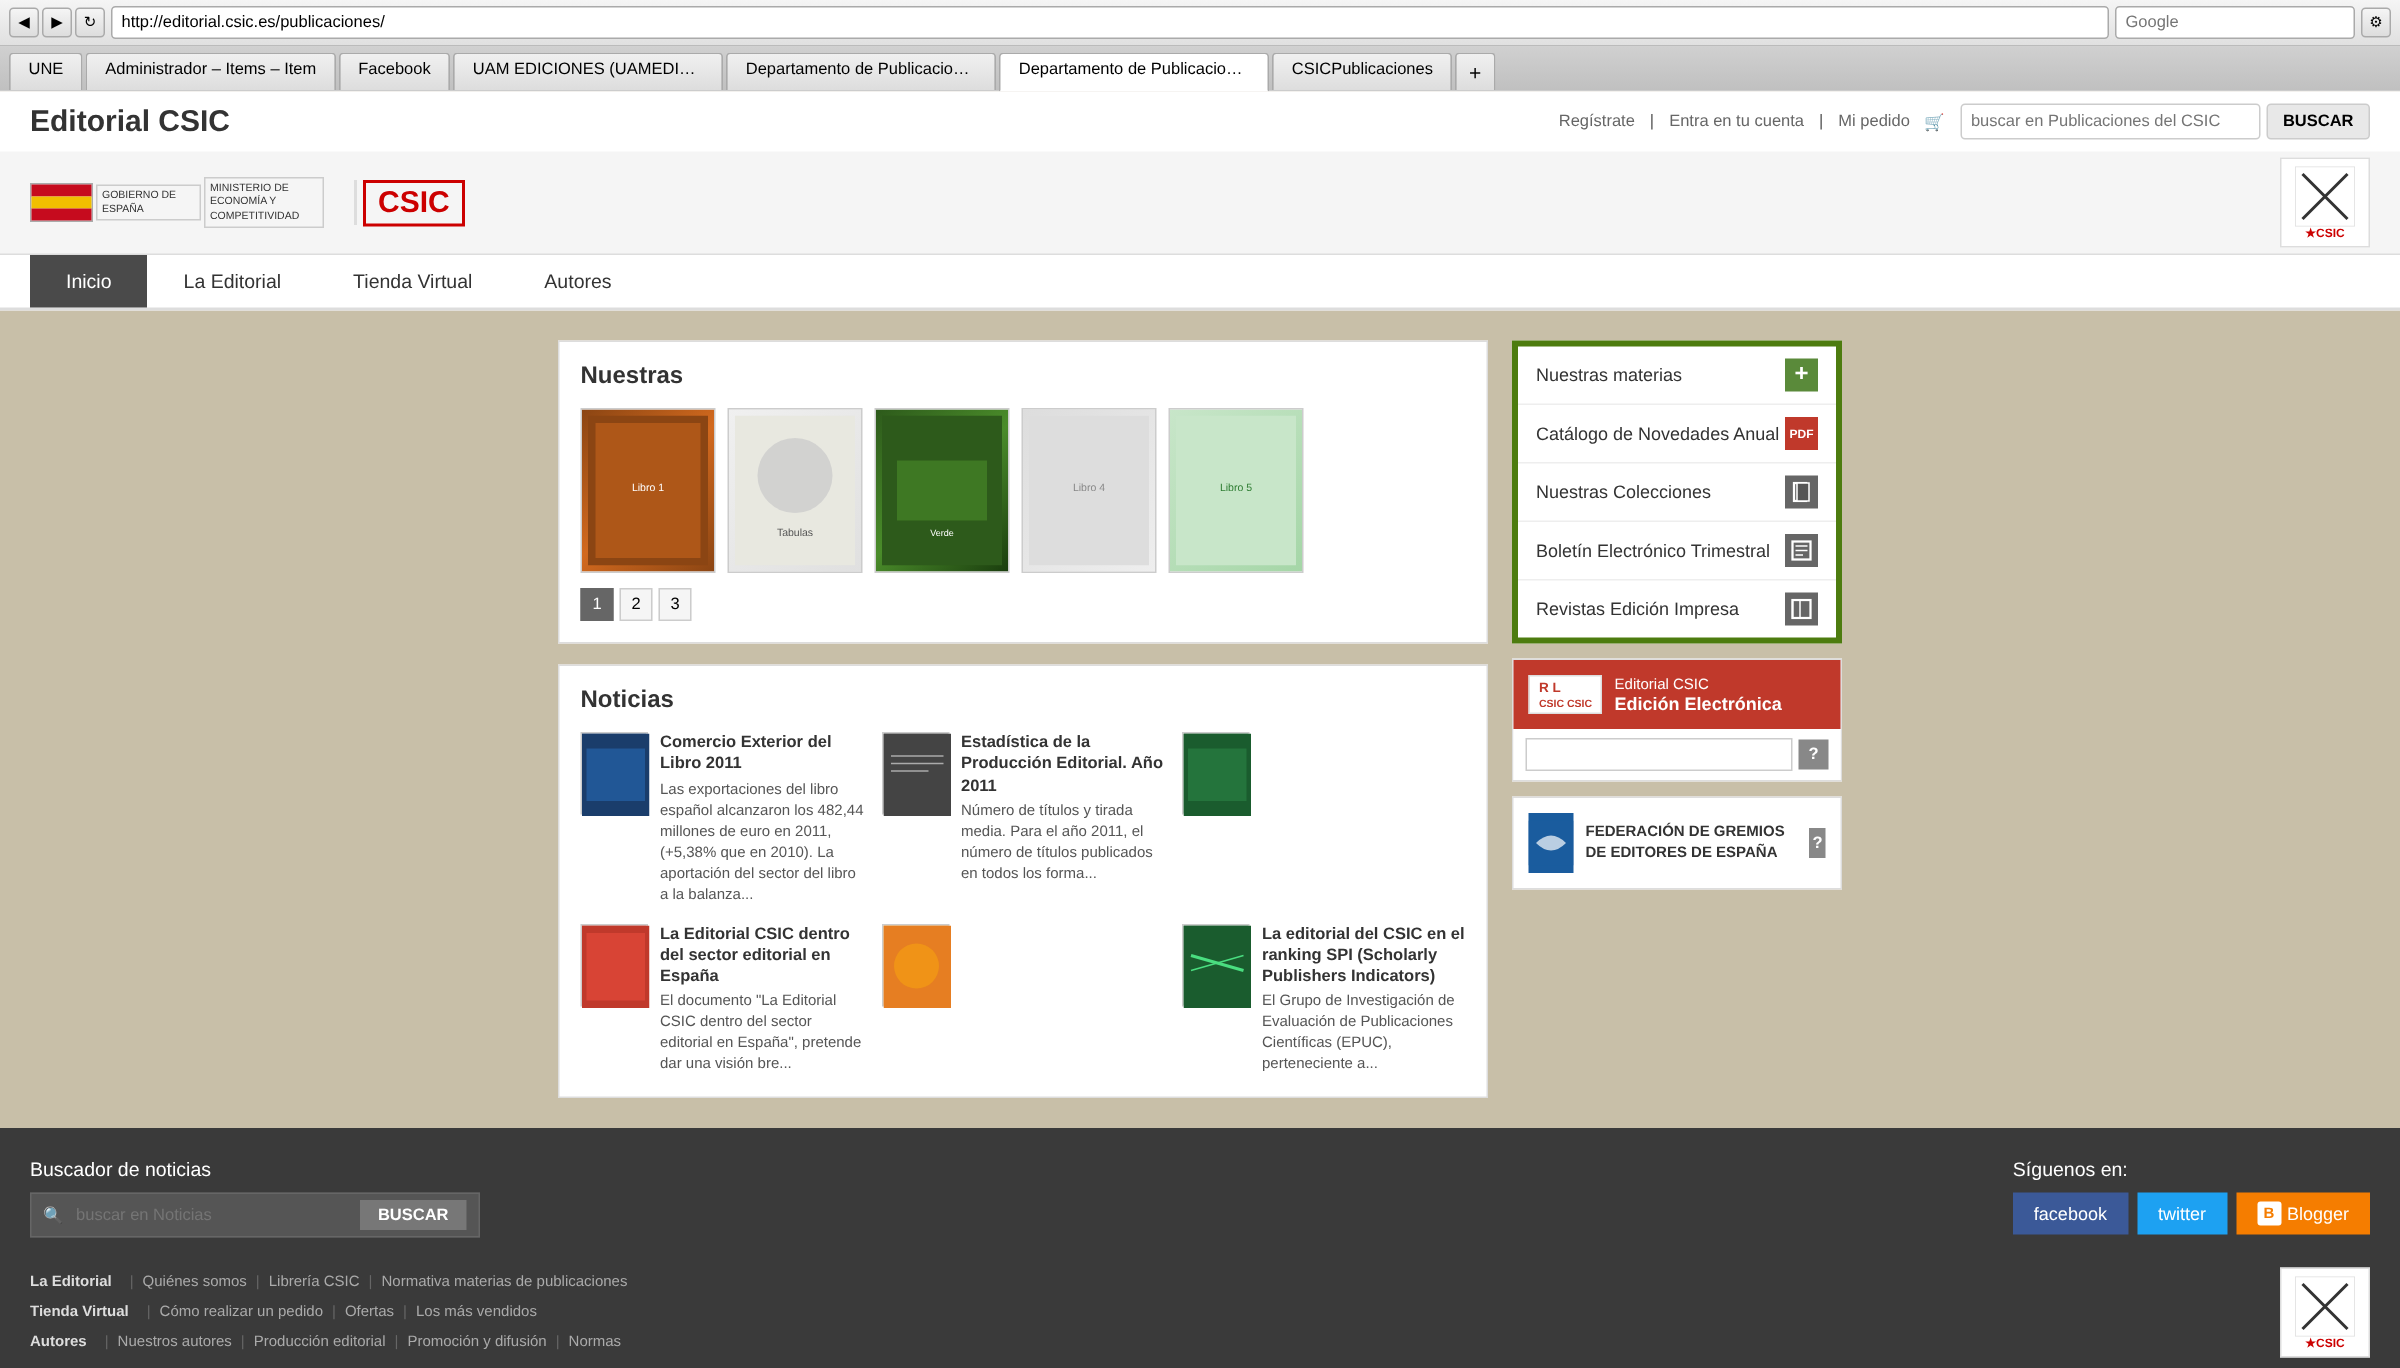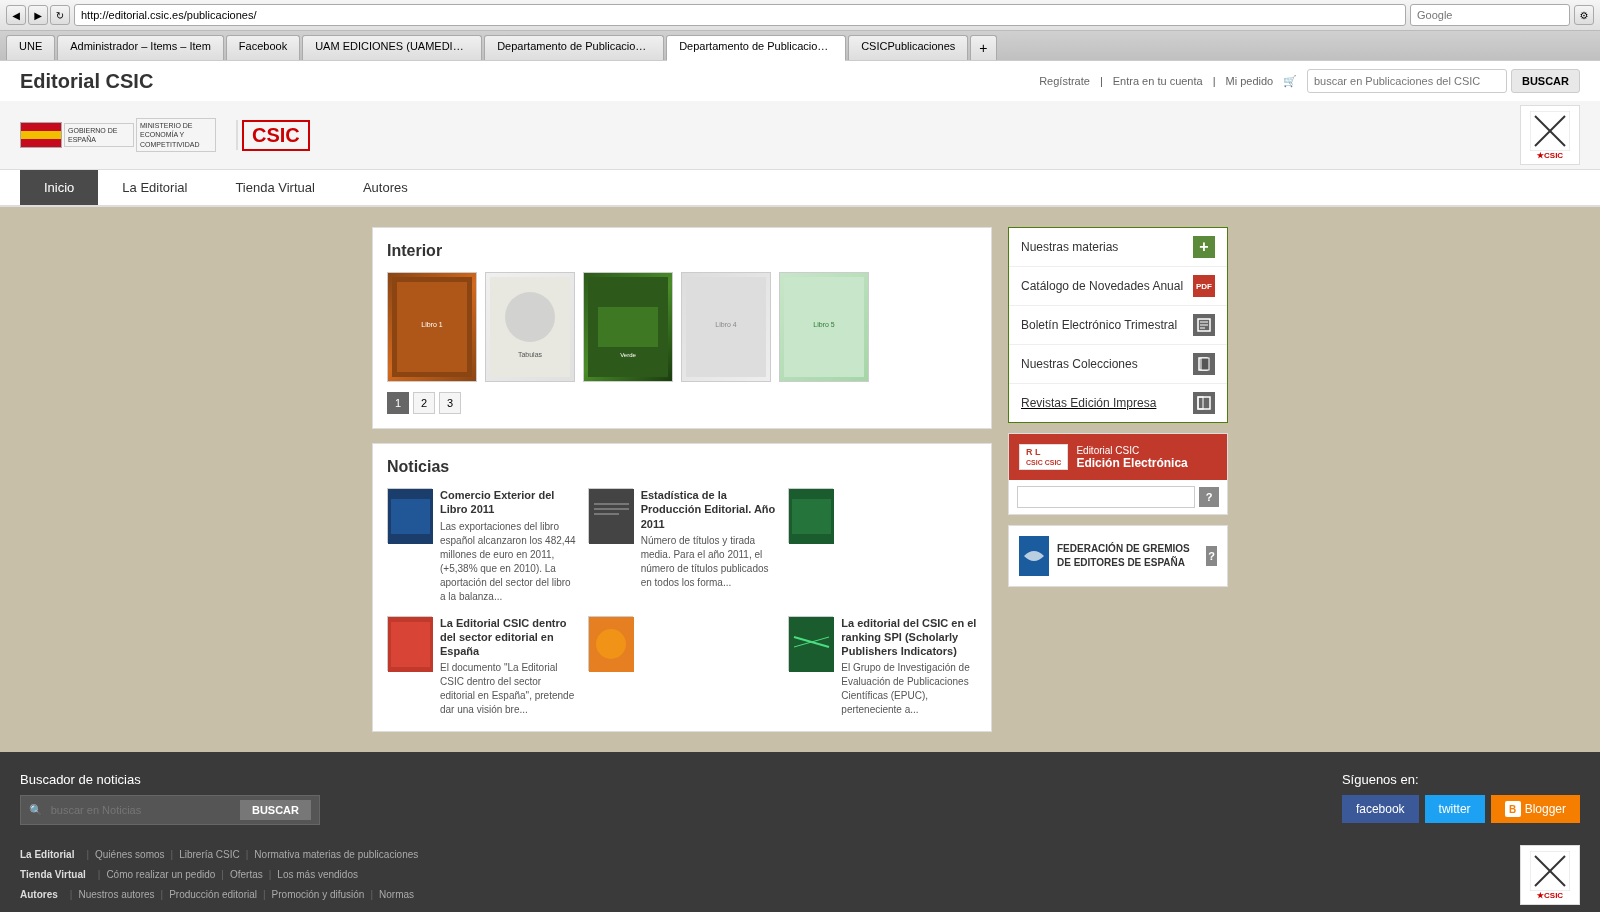--- a/index.html
+++ b/index.html
@@ -69,23 +69,23 @@
     .news-thumb-3 { background: linear-gradient(135deg, #1a5c2e 0%, #2e8b4a 100%); }
     .news-thumb-4 { background: linear-gradient(135deg, #c0392b 0%, #e74c3c 100%); }
     .news-thumb-5 { background: linear-gradient(135deg, #f39c12 0%, #e67e22 100%); }
     .news-thumb-6 { background: linear-gradient(135deg, #1a5c2e 0%, #2e8b4a 100%); }
     .news-content { flex: 1; }
     .news-title { font-size: 11px; font-weight: bold; color: #333; margin-bottom: 3px; line-height: 1.3; }
     .news-text { font-size: 10px; color: #555; line-height: 1.4; }
 
     
     .right-sidebar { width: 220px; }
-    .sidebar-box { background: white; border: 1px solid #4d7c0f; margin-bottom: 10px; }
+    .sidebar-box { background: white; border: 4px solid #4d7c0f; margin-bottom: 10px; }
     .sidebar-item { display: flex; align-items: center; justify-content: space-between; padding: 8px 12px; border-bottom: 1px solid #eee; cursor: pointer; }
-    .sidebar-item:last-child { border-bottom: none; text-decoration: underline; }
+    .sidebar-item:last-child { border-bottom: none; }
     .sidebar-item-text { font-size: 12px; color: #333; }
     .sidebar-icon { width: 22px; height: 22px; background: #666; display: flex; align-items: center; justify-content: center; color: white; font-size: 10px; }
     .sidebar-icon-add { width: 22px; height: 22px; background: #5a8a3a; display: flex; align-items: center; justify-content: center; color: white; font-size: 16px; font-weight: bold; }
 
     
     .editorial-electronica { background: #c0392b; padding: 10px; display: flex; align-items: center; gap: 8px; cursor: pointer; }
 
     
     .federacion-box { background: white; border: 1px solid #ddd; padding: 10px; display: flex; align-items: center; gap: 8px; }
     .fed-text { font-size: 10px; color: #333; font-weight: bold; line-height: 1.4; }
@@ -201,21 +201,21 @@
       <a class="nav-item">Tienda Virtual</a>
       <a class="nav-item">Autores</a>
     </div>
   </div>
 
   <div class="main-content">
 
     <div class="left-content">
 
       <div class="novedades-section">
-        <div class="section-title">Interior</div>
+        <div class="section-title">Nuestras</div>
         <div class="book-carousel">
           <div class="book-cover book-cover-1">
             <svg width="80" height="100" viewBox="0 0 80 100">
               <rect width="80" height="100" fill="#8B4513"></rect>
               <rect x="5" y="5" width="70" height="90" fill="#D2691E" opacity="0.5"></rect>
               <text x="40" y="50" fill="white" font-size="7" text-anchor="middle">Libro 1</text>
             </svg>
           </div>
           <div class="book-cover book-cover-2">
             <svg width="80" height="100" viewBox="0 0 80 100">
@@ -327,38 +327,38 @@
 
     <div class="right-sidebar">
       <div class="sidebar-box">
         <div class="sidebar-item">
           <span class="sidebar-item-text">Nuestras materias</span>
           <div class="sidebar-icon-add">+</div>
         </div>
         <div class="sidebar-item">
           <span class="sidebar-item-text">Catálogo de Novedades Anual</span>
           <div class="sidebar-icon" style="background:#c0392b;font-size:8px;font-weight:bold;">PDF</div>
+        </div>
+        <div class="sidebar-item">
+          <span class="sidebar-item-text">Nuestras Colecciones</span>
+          <div class="sidebar-icon">
+            <svg width="14" height="14" viewBox="0 0 14 14">
+                <rect x="2" y="1" width="8" height="12" fill="none" stroke="white" stroke-width="1.5"></rect>
+                <rect x="4" y="1" width="8" height="12" fill="#555" stroke="white" stroke-width="1"></rect>
+              </svg>
+          </div>
         </div>
         <div class="sidebar-item">
           <span class="sidebar-item-text">Boletín Electrónico Trimestral</span>
           <div class="sidebar-icon">
             <svg width="14" height="14" viewBox="0 0 14 14">
                 <rect x="1" y="1" width="12" height="12" fill="none" stroke="white" stroke-width="1.5"></rect>
                 <line x1="3" y1="4" x2="11" y2="4" stroke="white" stroke-width="1"></line>
                 <line x1="3" y1="7" x2="11" y2="7" stroke="white" stroke-width="1"></line>
                 <line x1="3" y1="10" x2="8" y2="10" stroke="white" stroke-width="1"></line>
-              </svg>
-          </div>
-        </div>
-        <div class="sidebar-item">
-          <span class="sidebar-item-text">Nuestras Colecciones</span>
-          <div class="sidebar-icon">
-            <svg width="14" height="14" viewBox="0 0 14 14">
-                <rect x="2" y="1" width="8" height="12" fill="none" stroke="white" stroke-width="1.5"></rect>
-                <rect x="4" y="1" width="8" height="12" fill="#555" stroke="white" stroke-width="1"></rect>
               </svg>
           </div>
         </div>
         <div class="sidebar-item">
           <span class="sidebar-item-text">Revistas Edición Impresa</span>
           <div class="sidebar-icon">
             <svg width="14" height="14" viewBox="0 0 14 14">
                 <rect x="1" y="1" width="12" height="12" fill="none" stroke="white" stroke-width="1.5"></rect>
                 <rect x="1" y="1" width="5" height="12" fill="none" stroke="white" stroke-width="1"></rect>
               </svg>

